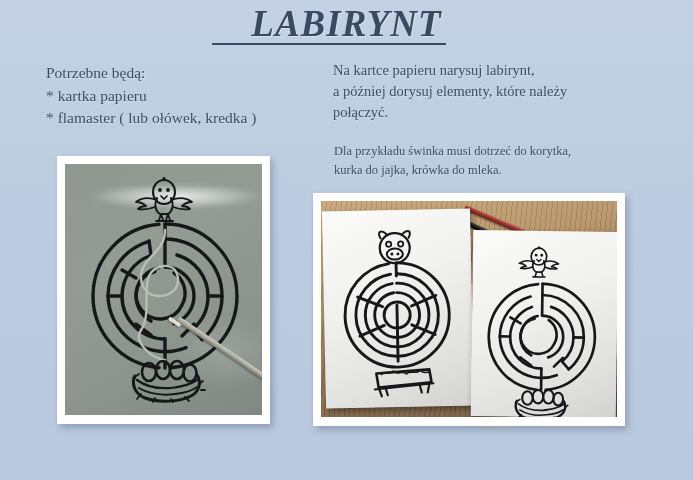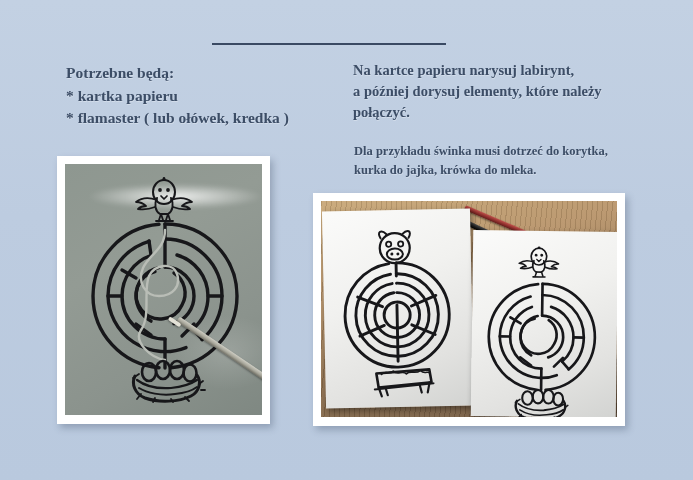--- a/index.html
+++ b/index.html
@@ -44,25 +44,24 @@
     width: 234px;
     height: 2px;
     background: #3a4a63;
   }
 
   
   .textblock {
     position: absolute;
     color: #3c4d66;
     font-family: "Liberation Serif", serif;
-    font-weight: bold;
+    font-weight: normal;
     line-height: 1.46;
     text-shadow: 0.5px 0.5px 0 rgba(255,255,255,0.30);
     white-space: pre-line;
-    margin-left: 20px;
   }
   #materials-block {
     left: 46px;
     top: 62px;
     font-size: 15.5px;
   }
   #instruction-block {
     left: 333px;
     top: 60px;
     font-size: 14.5px;
@@ -190,20 +189,21 @@
   }
   .ink-fill { fill: #17171a; stroke: none; }
 
   svg.drawing { position: absolute; overflow: visible; }
 </style>
 </head>
 <body>
 
 <div id="slide">
 
+  <div id="title">LABIRYNT</div>
   <div id="title-underline"></div>
 
   <div class="textblock" id="materials-block">Potrzebne będą:
 * kartka papieru
 * flamaster ( lub ołówek, kredka )</div>
 
   <div class="textblock" id="example-block">Dla przykładu świnka musi dotrzeć do korytka,
 kurka do jajka, krówka do mleka.</div>
 
   <div class="textblock" id="instruction-block">Na kartce papieru narysuj labirynt,

